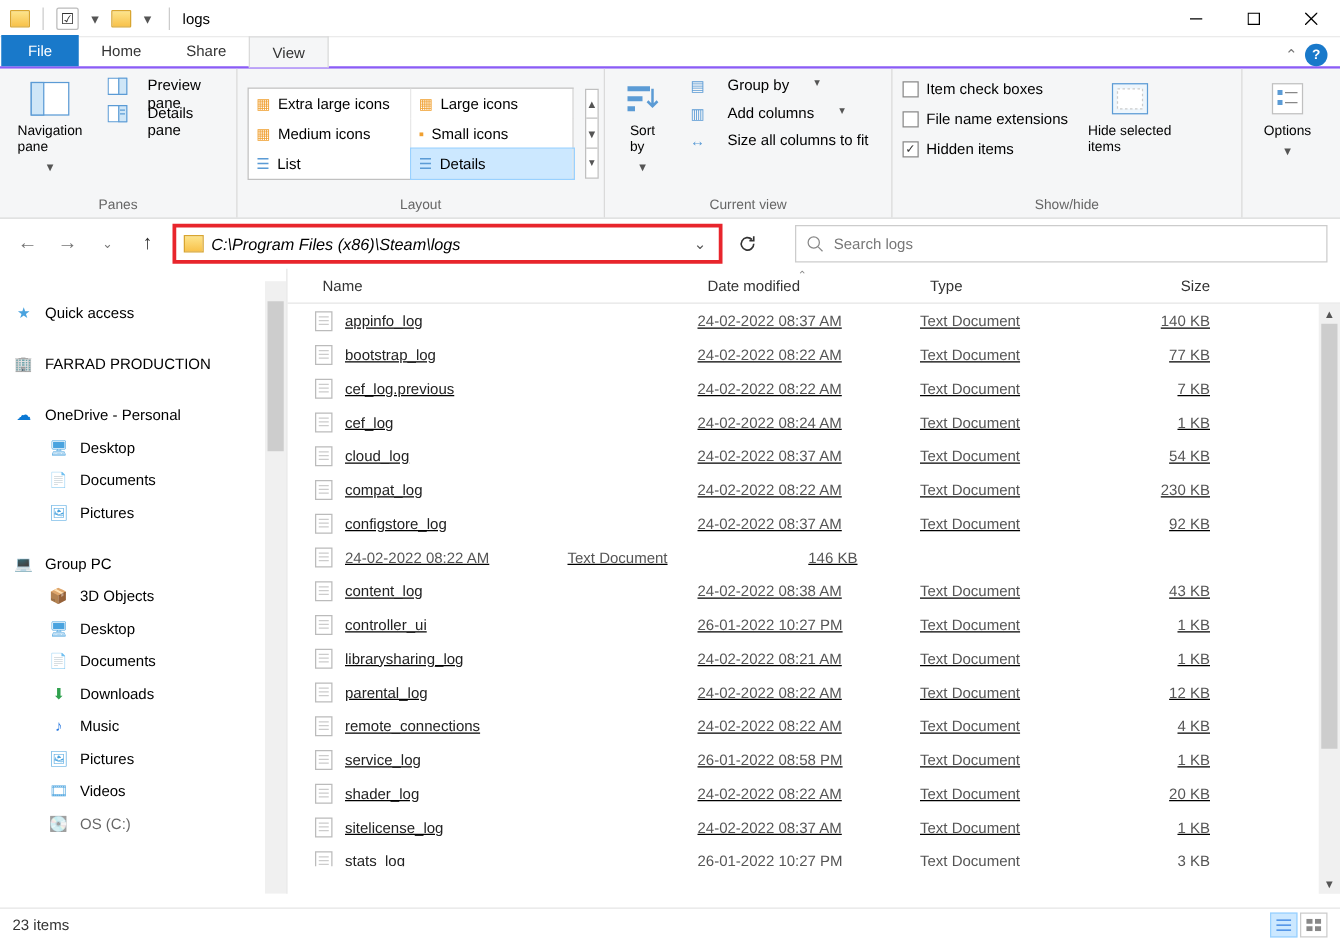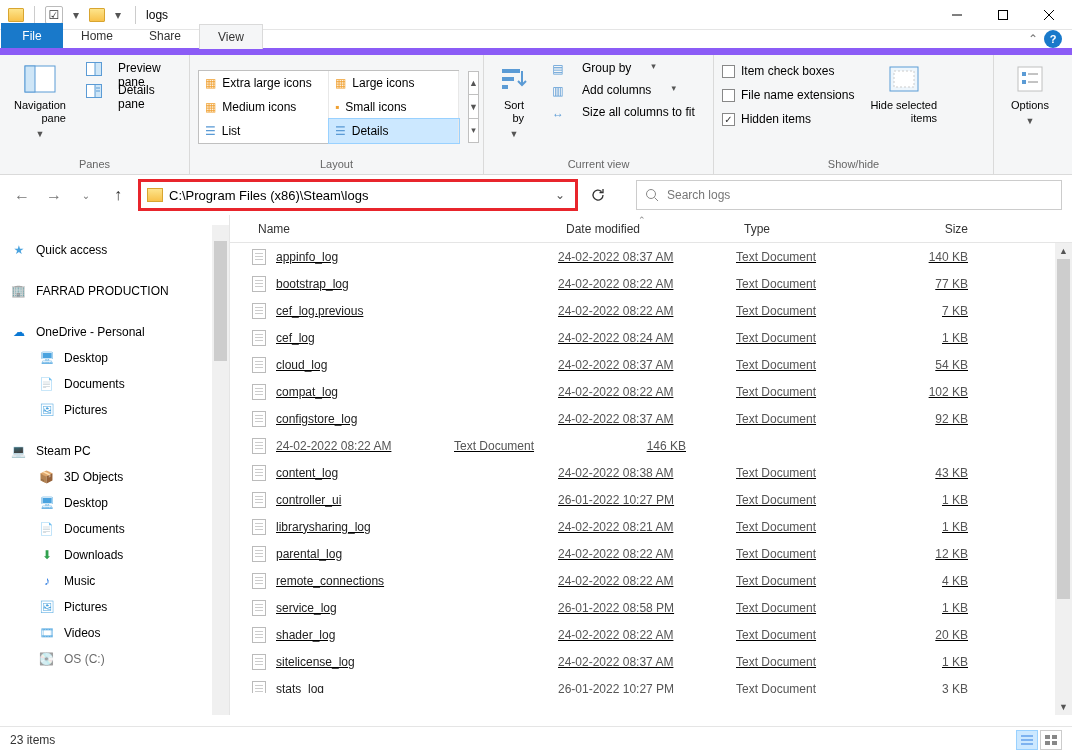--- a/index.html
+++ b/index.html
@@ -10,55 +10,55 @@
 .titlebar .qat { display: flex; align-items: center; gap: 6px; padding-left: 8px; }
 .titlebar .folder-ico { width: 16px; height: 14px; background: linear-gradient(#fde48b,#f8c24b); border: 1px solid #d8a530; border-radius: 1px; }
 .titlebar .sep { width: 1px; height: 18px; background: #ccc; margin: 0 4px; }
 .titlebar .qicon { width: 18px; height: 18px; display: flex; align-items: center; justify-content: center; color: #333; border: 1px solid #bbb; border-radius: 2px; background: #fff; }
 .titlebar .chev { color: #555; padding: 0 4px; }
 .titlebar .title { margin-left: 6px; font-size: 12px; }
 .winbtns { margin-left: auto; display: flex; }
 .winbtns .btn { width: 46px; height: 30px; display: flex; align-items: center; justify-content: center; }
 
 
-.tabsrow { height: 25px; display: flex; align-items: flex-end; background: #fff; border-bottom: 7px solid #8b5cf6; }
+.tabsrow { height: 25px; display: flex; align-items: flex-end; background: #fff; border-bottom: 2px solid #8b5cf6; }
 .filetab { width: 62px; height: 25px; background: #1979ca; color: #fff; display: flex; align-items: center; justify-content: center; font-size: 12px; margin-left: 1px; }
 .tab { padding: 0 18px; height: 25px; display: flex; align-items: center; font-size: 12px; color: #333; }
 .tab.active { background: #f5f6f7; border: 1px solid #dadada; border-bottom: none; position: relative; top: 1px; }
 .helpcorner { margin-left: auto; display: flex; align-items: center; padding-right: 10px; gap: 6px; }
 .helpcorner .ch { color: #777; }
 .helpcorner .q { width: 18px; height: 18px; border-radius: 50%; background: #1979ca; color: #fff; display: flex; align-items: center; justify-content: center; font-size: 11px; font-weight: bold; }
 
 
 .ribbon { height: 120px; background: #f5f6f7; border-bottom: 1px solid #dadada; display: flex; }
 .rgroup { border-right: 1px solid #dadada; padding: 4px 8px 0 8px; display: flex; flex-direction: column; }
 .rgroup .body { flex: 1; display: flex; align-items: flex-start; gap: 10px; }
 .rgroup .label { text-align: center; font-size: 11px; color: #666; padding: 4px 0; }
 .bigbtn { display: flex; flex-direction: column; align-items: center; gap: 4px; padding: 4px 6px; }
 .bigbtn .ico { width: 32px; height: 32px; display: flex; align-items: center; justify-content: center; }
-.bigbtn .txt { font-size: 11px; text-align: right; line-height: 1.2; }
+.bigbtn .txt { font-size: 11px; text-align: left; line-height: 1.2; }
 .smallrow { display: flex; align-items: flex-start; gap: 16px; padding: 2px 4px; font-size: 12px; height: 22px; }
 .smallrow .ic { width: 16px; height: 16px; display: flex; align-items: center; justify-content: center; }
 .layoutgrid { display: grid; grid-template-columns: 130px 130px; grid-auto-rows: 24px; border: 1px solid #c0c0c0; width: 261px; background: #fff; }
 .layoutcell { display: flex; align-items: center; gap: 6px; padding: 0 6px; font-size: 12px; border-right: 1px solid #e8e8e8; }
 .layoutcell.sel { background: #cce8ff; outline: 1px solid #99d1ff; }
 .layoutctrl { display: flex; flex-direction: column; justify-content: space-between; height: 72px; width: 16px; border: 1px solid #c0c0c0; background: #fff; margin-left: -1px; }
 .layoutctrl div { flex: 1; display: flex; align-items: center; justify-content: center; font-size: 9px; color: #555; border-bottom: 1px solid #c0c0c0; }
 .layoutctrl div:last-child { border-bottom: none; }
 .checkrow { display: flex; align-items: center; gap: 6px; font-size: 12px; height: 24px; }
 .checkrow .cb { width: 13px; height: 13px; border: 1px solid #888; background: #fff; display: flex; align-items: center; justify-content: center; }
 .checkrow .cb.checked::after { content: "✓"; font-size: 10px; color: #333; }
 
 
 .addrrow { height: 40px; display: flex; align-items: center; padding: 0 10px; gap: 8px; }
 .navbtn { width: 24px; height: 24px; display: flex; align-items: center; justify-content: center; color: #777; font-size: 16px; }
 .navbtn.enabled { color: #333; }
 .addrbox { border: 3px solid #e8252c; flex: 0 0 440px; height: 32px; display: flex; align-items: center; padding: 0 6px; gap: 6px; }
 .addrbox .fico { width: 16px; height: 14px; background: linear-gradient(#fde48b,#f8c24b); border: 1px solid #d8a530; }
-.addrbox input { border: none; outline: none; flex: 1; font-size: 13px; }
+.addrbox input { border: none; outline: none; flex: 1; font-size: 13px; font-style: italic; }
 .addrbox .dd { color: #555; padding: 0 4px; }
 .refresh { width: 24px; height: 24px; display: flex; align-items: center; justify-content: center; }
 .searchbox { border: 1px solid #ccc; flex: 1; height: 30px; display: flex; align-items: center; padding: 0 8px; gap: 8px; color: #777; margin-left: 18px; }
 
 
 .mainsplit { display: flex; height: 500px; }
 .navpane { width: 230px; border-right: 1px solid #e5e5e5; overflow: hidden; position: relative; padding-top: 22px; }
 .navpane::-webkit-scrollbar { width: 16px; }
 .navpane .item { display: flex; align-items: center; gap: 8px; padding: 5px 10px; font-size: 13px; }
 .navpane .item .ic { width: 18px; height: 16px; display: flex; align-items: center; justify-content: center; }
@@ -353,21 +353,21 @@
         <span class="ic" style="color:#4aa3df">📄</span>
         <span>Documents</span>
       </div>
     <div class="item indent1">
         <span class="ic" style="color:#4aa3df">🖼</span>
         <span>Pictures</span>
       </div>
     <div style="height:15px"></div>
     <div class="item">
         <span class="ic" style="color:#4aa3df">💻</span>
-        <span>Steam PC</span>
+        <span>Group PC</span>
       </div>
     <div class="item indent1">
         <span class="ic" style="color:#38bdf8">📦</span>
         <span>3D Objects</span>
       </div>
     <div class="item indent1">
         <span class="ic" style="color:#4aa3df">🖥</span>
         <span>Desktop</span>
       </div>
     <div class="item indent1">
@@ -453,21 +453,21 @@
           <span class="type">Text Document</span>
           <span class="size">54 KB</span>
         </div>
         <div class="filerow">
           <span class="ic">
             <span class="fileico"></span>
           </span>
           <span class="name">compat_log</span>
           <span class="date">24-02-2022 08:22 AM</span>
           <span class="type">Text Document</span>
-          <span class="size">102 KB</span>
+          <span class="size">230 KB</span>
         </div>
         <div class="filerow">
           <span class="ic">
             <span class="fileico"></span>
           </span>
           <span class="name">configstore_log</span>
           <span class="date">24-02-2022 08:37 AM</span>
           <span class="type">Text Document</span>
           <span class="size">92 KB</span>
         </div>

